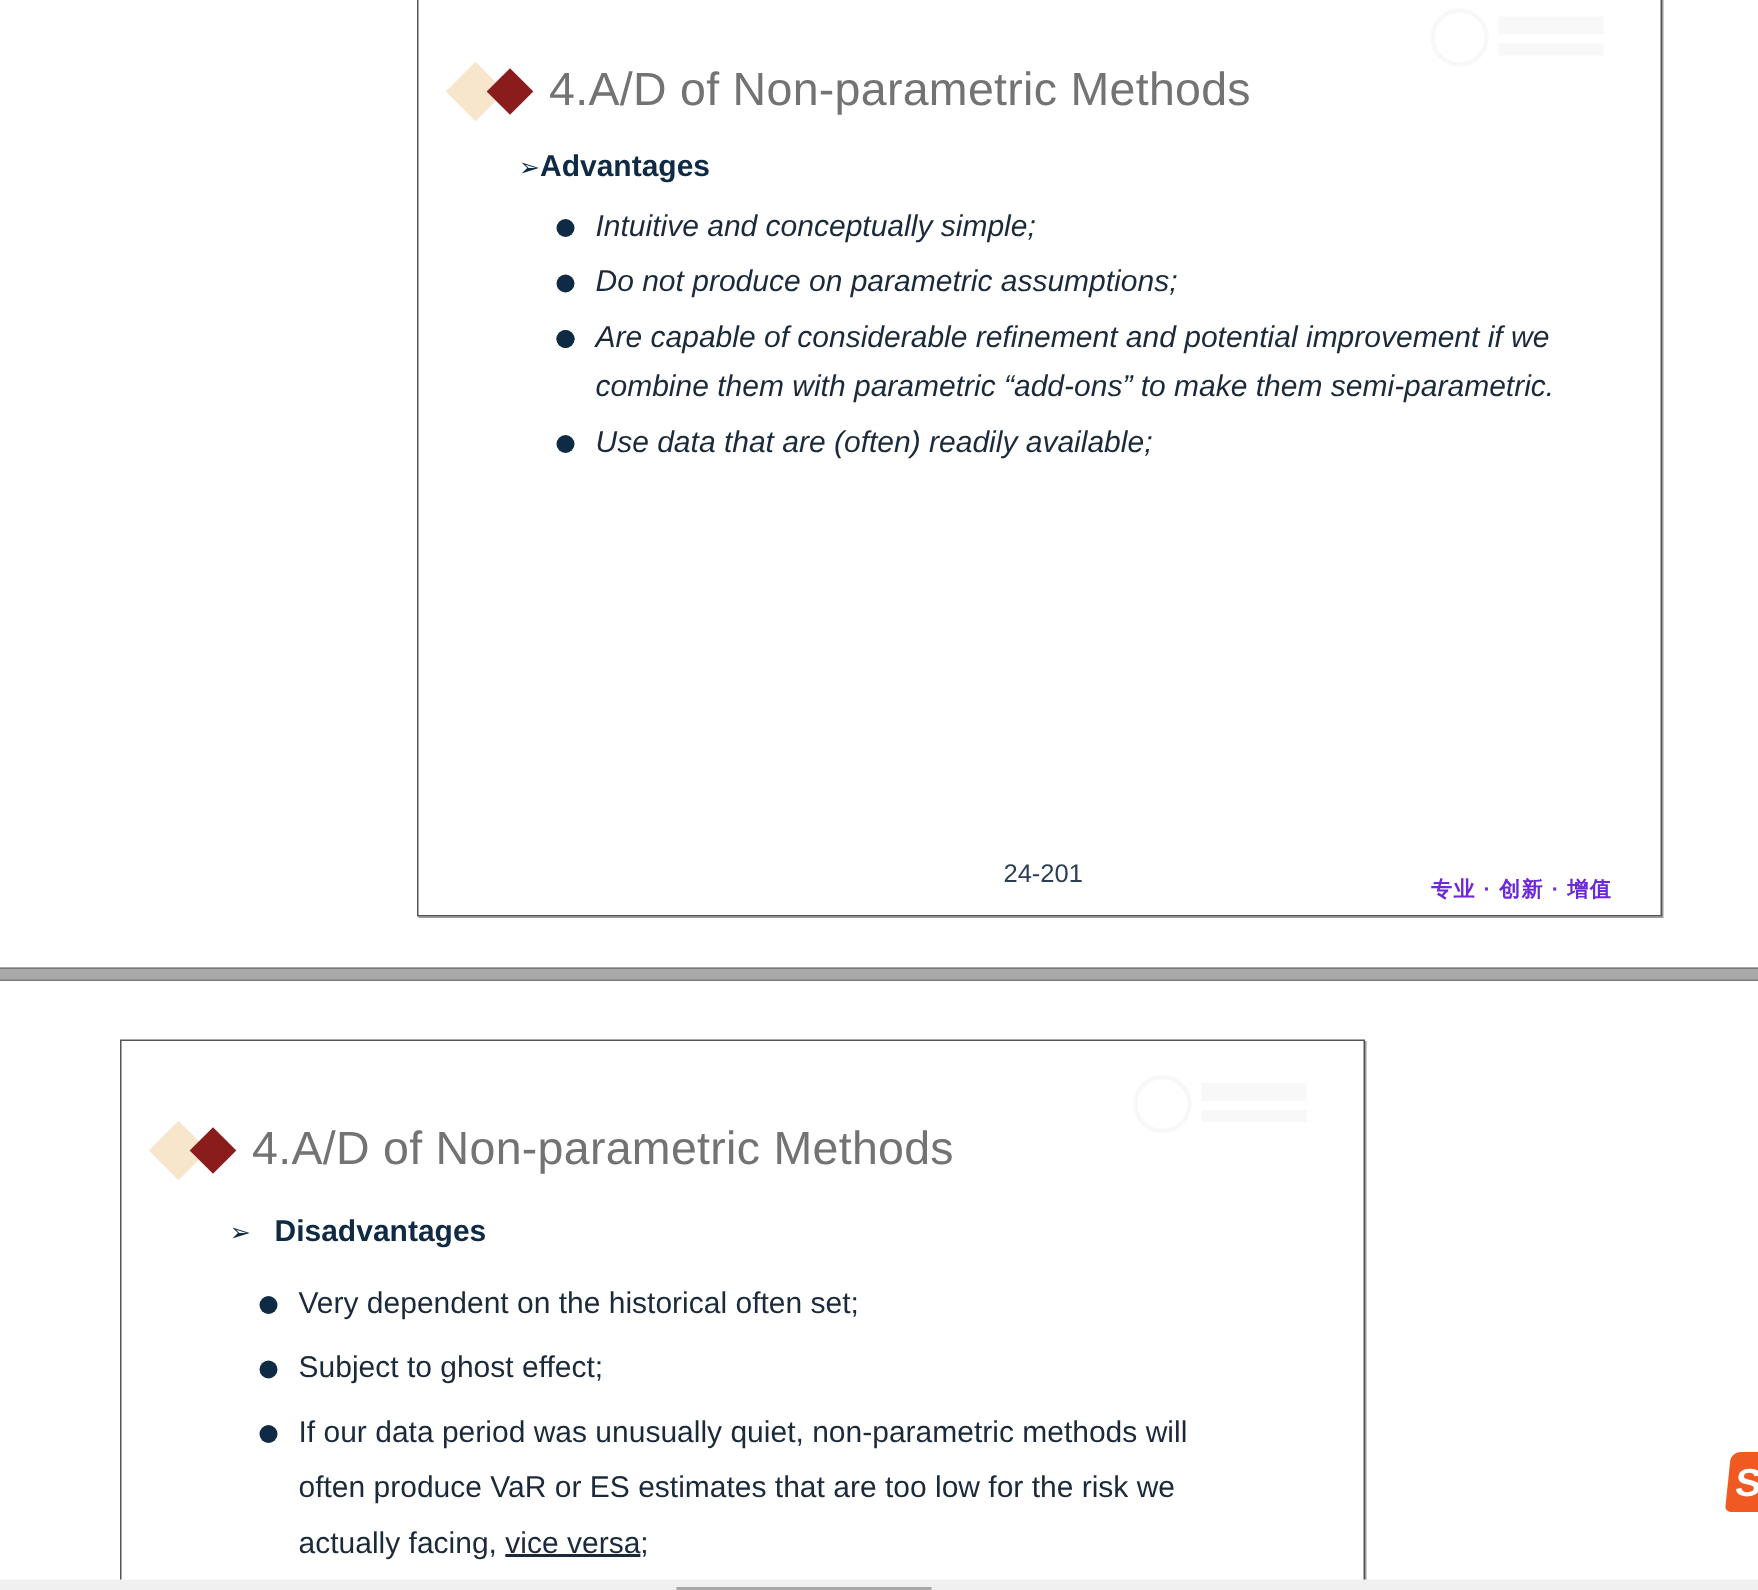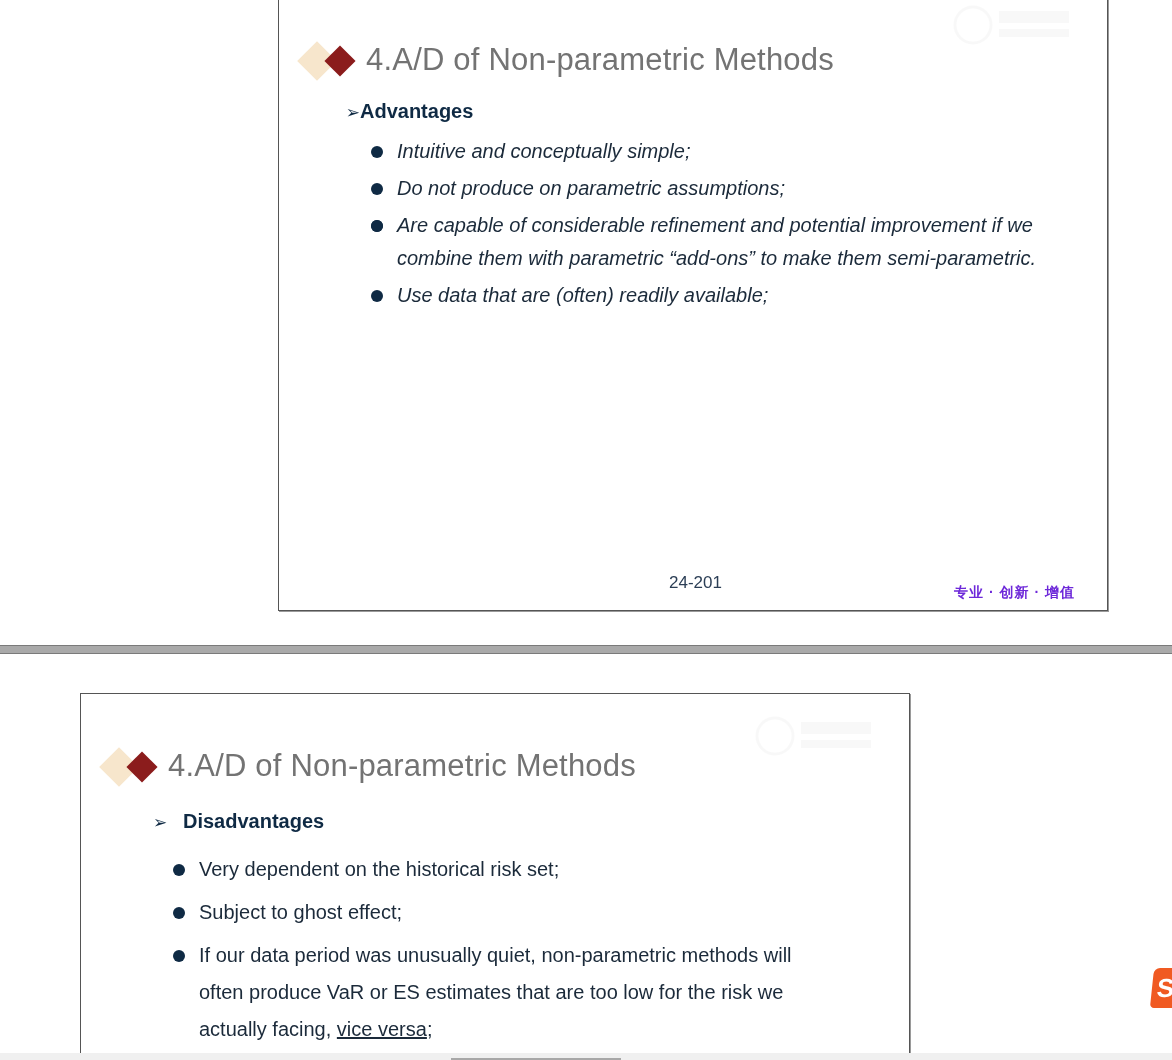--- a/index.html
+++ b/index.html
@@ -143,21 +143,21 @@
   </div>
   <div class="logo">
     <div class="d1"></div>
       <div class="d2"></div>
   </div>
   <div class="title">4.A/D of Non-parametric Methods</div>
   <div class="section">
     <span class="arrow">➢</span><span>Disadvantages</span>
   </div>
   <ul class="bullets">
-    <li><span class="dot"></span><span>Very dependent on the historical risk set;</span></li>
+    <li><span class="dot"></span><span>Very dependent on the historical often set;</span></li>
     <li><span class="dot"></span><span>Subject to ghost effect;</span></li>
     <li><span class="dot"></span><span>If our data period was unusually quiet, non-parametric methods will often produce VaR or ES estimates that are too low for the risk we actually facing, </span><span class="u">vice versa</span><span>;</span></li>
   </ul>
 </div>
 
 <div class="side-badge">
   <span class="s">S</span>
 </div>
 
 <div class="hscroll">

